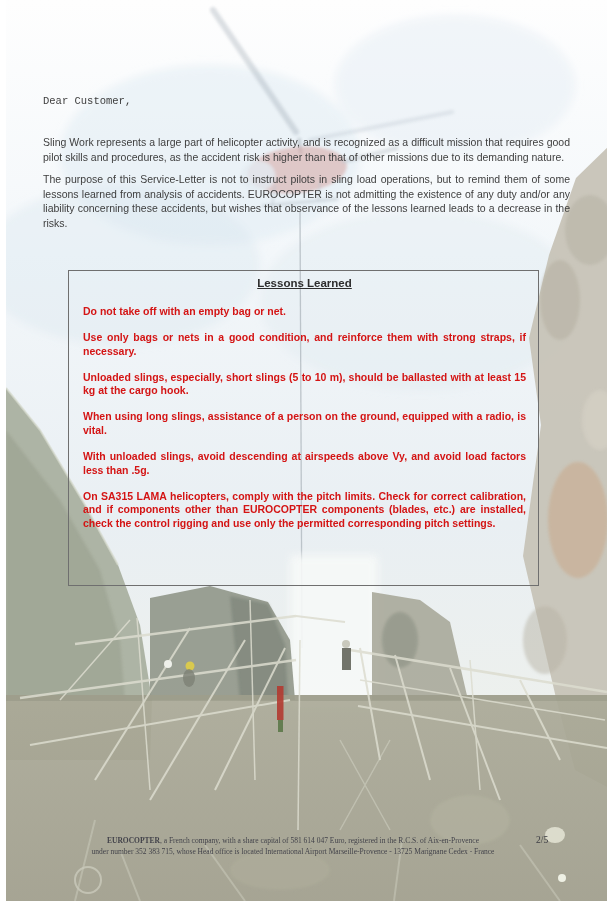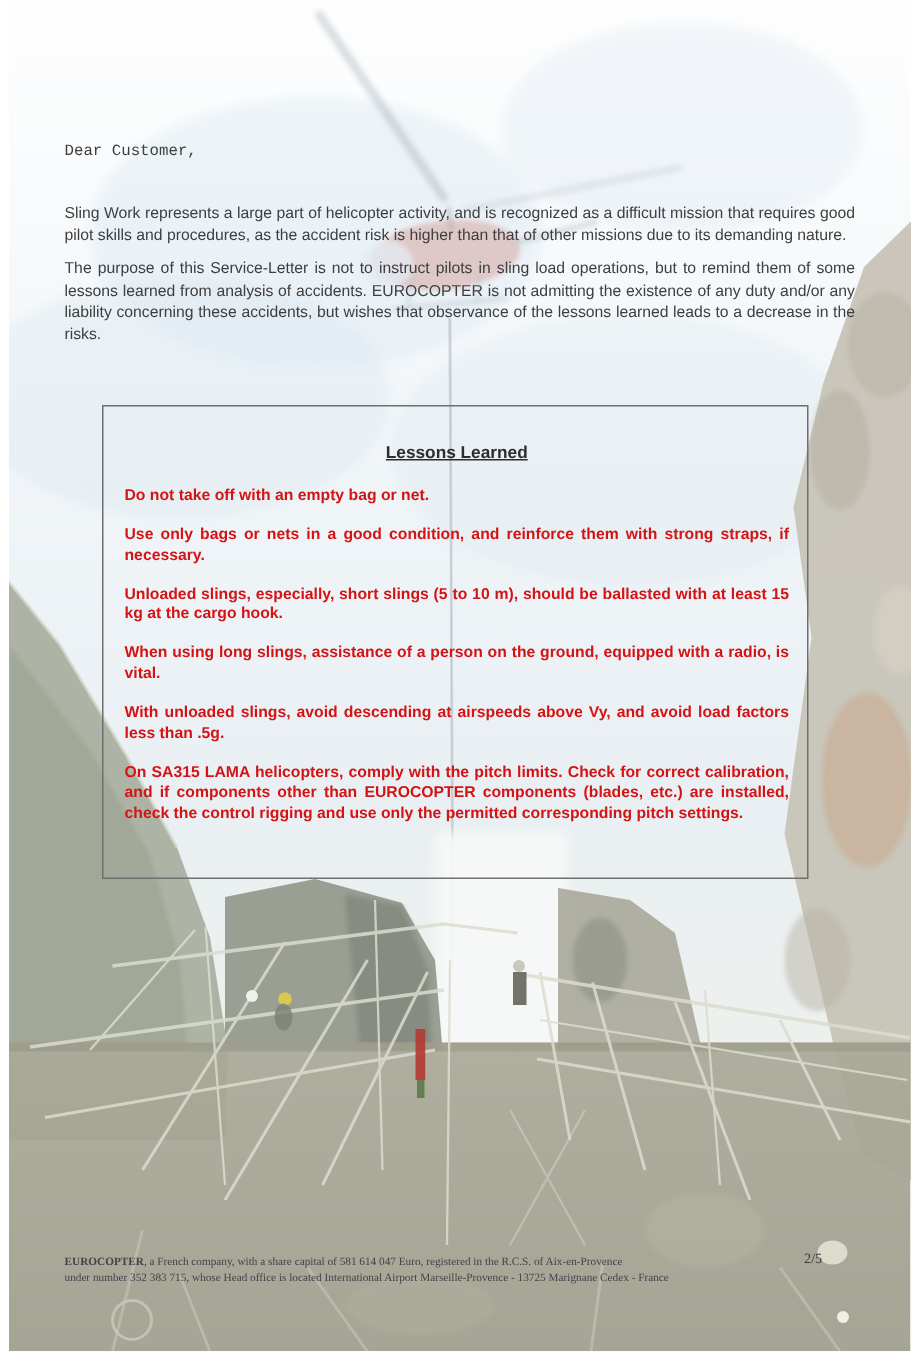--- a/index.html
+++ b/index.html
@@ -17,33 +17,33 @@
     position:absolute; left:43px; width:527px; margin:0;
     font-size:10.5px; line-height:14.5px; color:#3e3e3e;
     text-align:justify;
   }
   .p1 { top:119px;margin-top:16px; }
   .p2 { top:172px; }
 
   .lessons-box {
     position:absolute; left:68px; top:270px; width:471px; height:316px;
     border:1px solid #6f6f6f; box-sizing:border-box;
-    padding:23px 12px 0 14px; background:transparent;
+    padding:4px 12px 0 14px; background:transparent;
   }
   .box-title {
     text-align:center; font-size:11.5px; font-weight:bold;
     text-decoration:underline; color:#2d2d2d; margin:2px 0 16px 0;
   }
   .lesson {
     margin:0 0 12.5px 0; font-size:10.5px; font-weight:bold;
     color:#d41414; line-height:13.6px; text-align:justify;
   }
 
   .footer {
-    position:absolute; left:43px; top:835px; width:500px; 
+    position:absolute; left:43px; top:835px; width:500px; text-align:center;
     font-family:"Liberation Serif", serif; font-size:7.5px; line-height:11px;
     color:#42424a;
   }
   .footer .co { font-weight:bold; }
   .page-number {
     position:absolute; left:536px; top:835px;
     font-family:"Liberation Serif", serif; font-size:9.5px; color:#3b3b42;
   }
 </style>
 </head>

